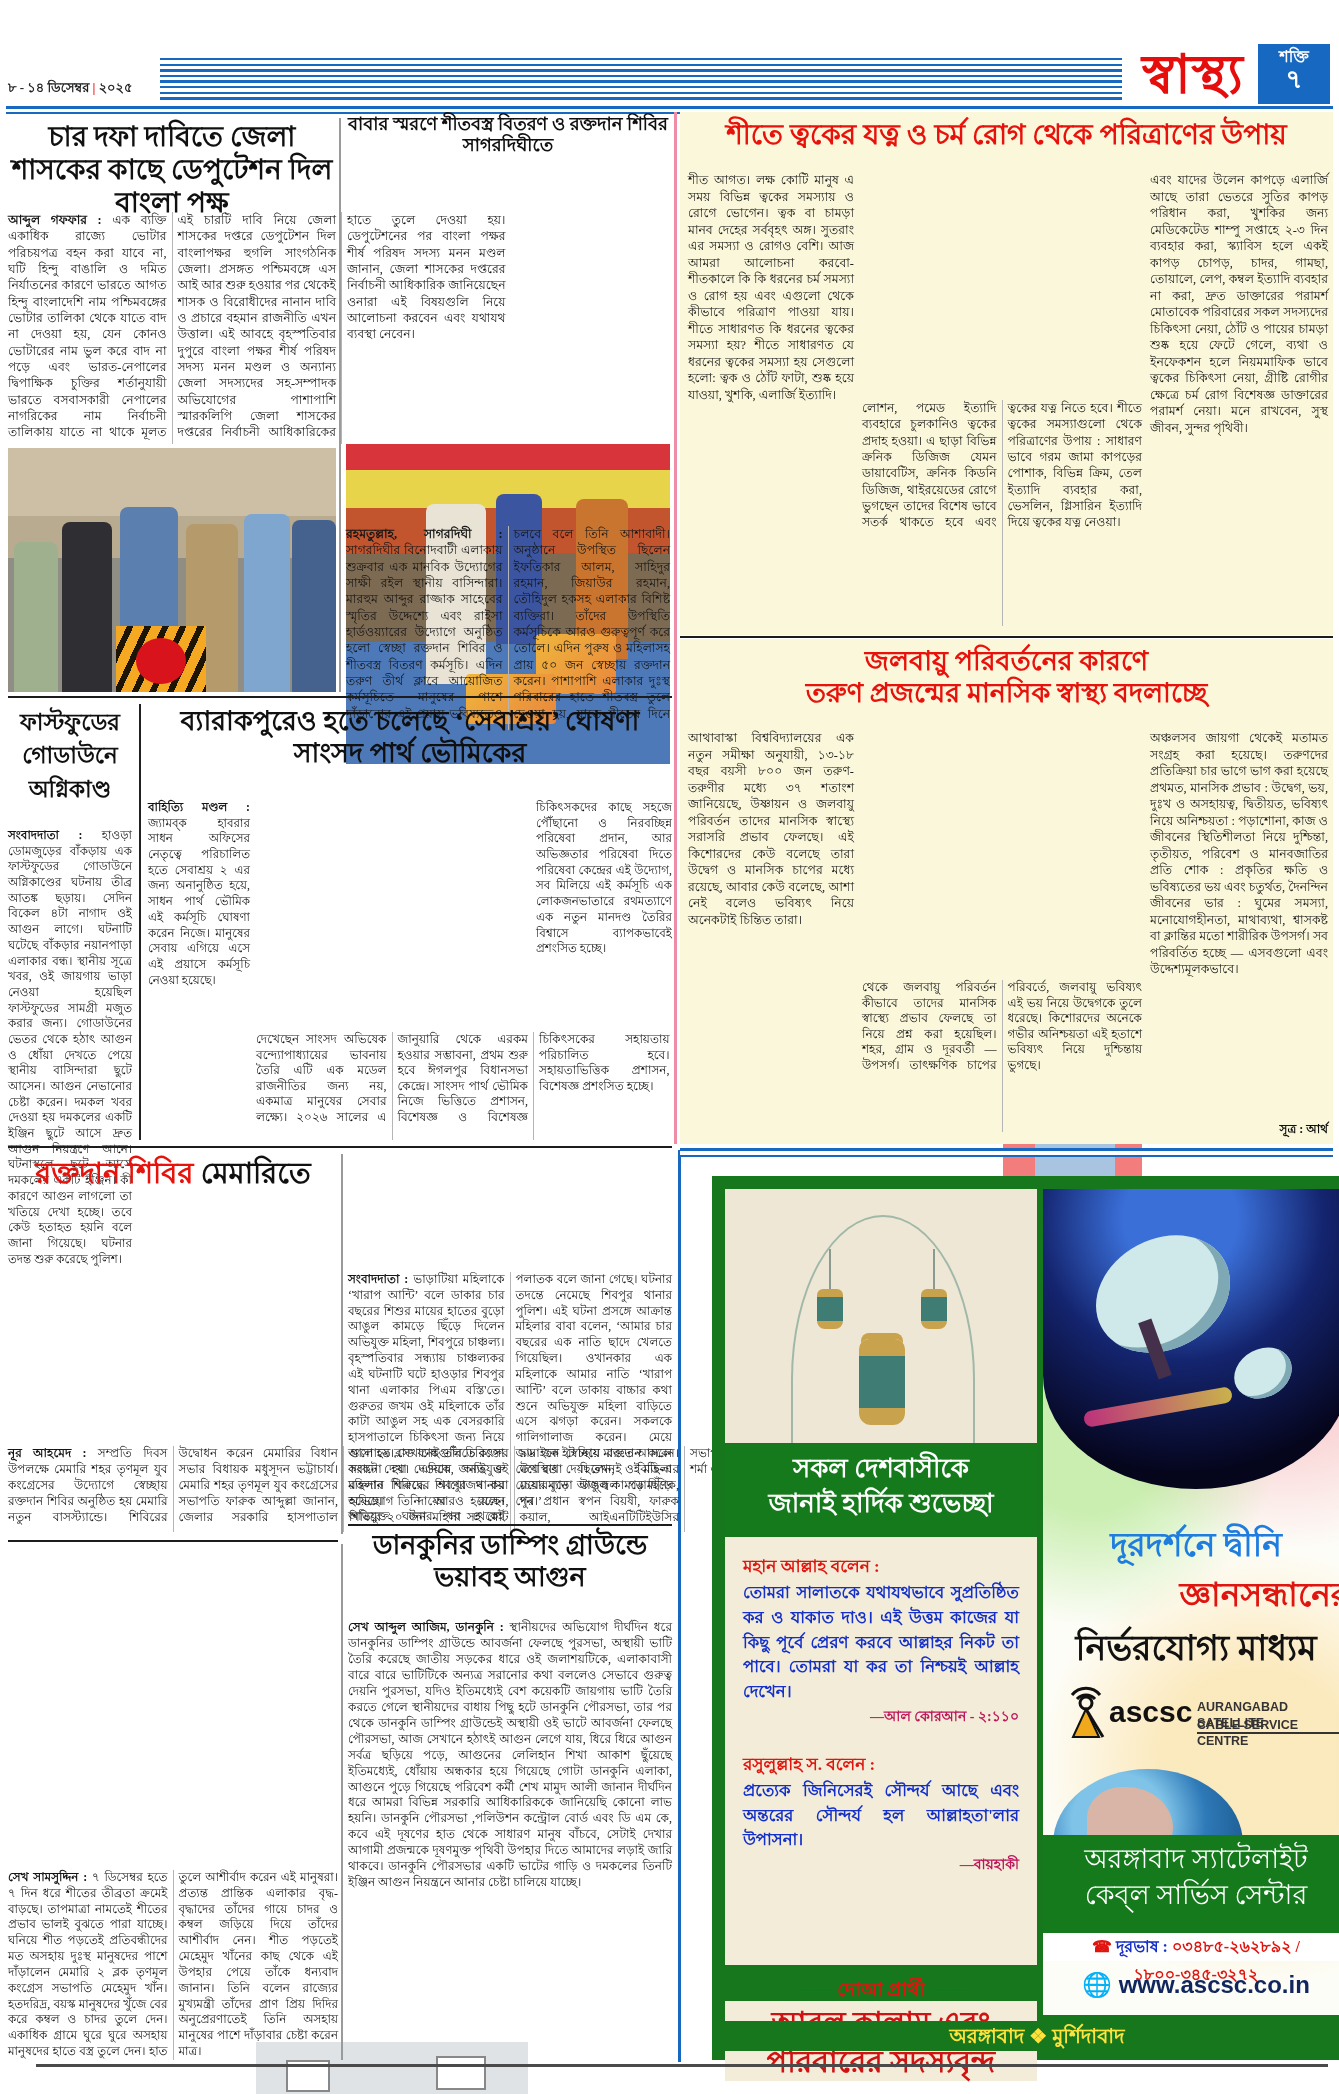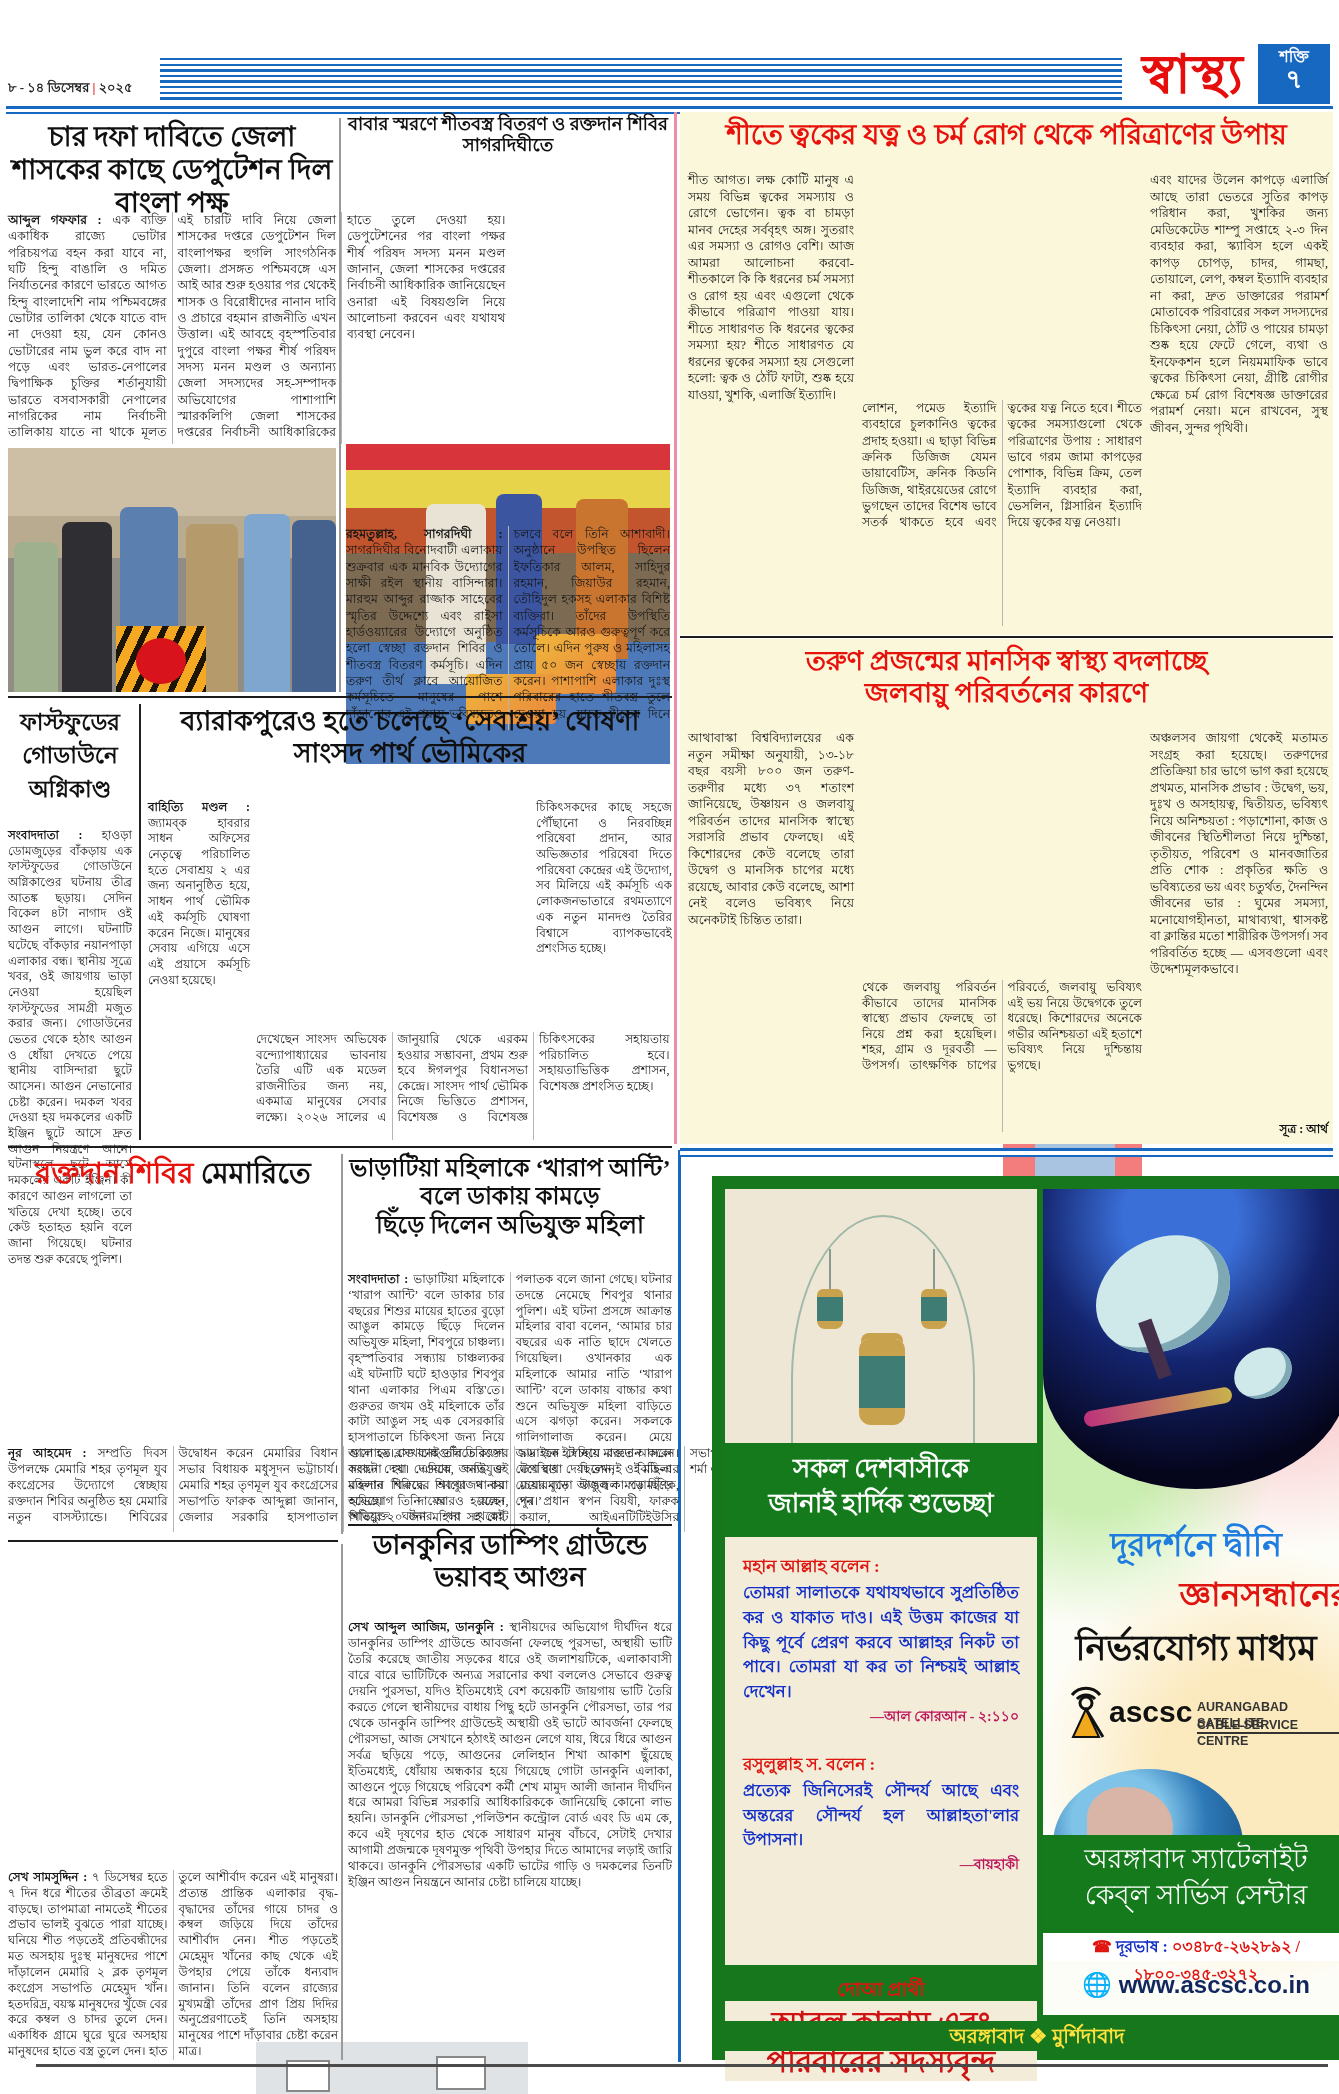--- a/index.html
+++ b/index.html
@@ -142,22 +142,22 @@
     <div class="face" style="left:42px;top:30px;width:58px;height:80px;background:#cf9268;"></div>
     <div style="position:absolute;left:32px;top:112px;width:80px;height:106px;background:#a8c4e0;border-radius:20px 20px 0 0;"></div>
   </div>
   <div class="abs btxt col2" style="left:862px;top:400px;width:280px;height:226px;">লোশন, পমেড ইত্যাদি ব্যবহারে চুলকানিও ত্বকের প্রদাহ হওয়া। এ ছাড়া বিভিন্ন ক্রনিক ডিজিজ যেমন ডায়াবেটিস, ক্রনিক কিডনি ডিজিজ, থাইরয়েডের রোগে ভুগছেন তাদের বিশেষ ভাবে সতর্ক থাকতে হবে এবং ত্বকের যত্ন নিতে হবে। শীতে ত্বকের সমস্যাগুলো থেকে পরিত্রাণের উপায় : সাধারণ ভাবে গরম জামা কাপড়ের পোশাক, বিভিন্ন ক্রিম, তেল ইত্যাদি ব্যবহার করা, ভেসলিন, গ্লিসারিন ইত্যাদি দিয়ে ত্বকের যত্ন নেওয়া।</div>
   <div class="abs btxt" style="left:1150px;top:172px;width:178px;height:452px;font-size:12.4px;">এবং যাদের উলেন কাপড়ে এলার্জি আছে তারা ভেতরে সুতির কাপড় পরিধান করা, খুশকির জন্য মেডিকেটেড শাম্পু সপ্তাহে ২-৩ দিন ব্যবহার করা, স্ক্যাবিস হলে একই কাপড় চোপড়, চাদর, গামছা, তোয়ালে, লেপ, কম্বল ইত্যাদি ব্যবহার না করা, দ্রুত ডাক্তারের পরামর্শ মোতাবেক পরিবারের সকল সদস্যদের চিকিৎসা নেয়া, ঠোঁট ও পায়ের চামড়া শুষ্ক হয়ে ফেটে গেলে, ব্যথা ও ইনফেকশন হলে নিয়মমাফিক ভাবে ত্বকের চিকিৎসা নেয়া, গ্রীষ্টি রোগীর ক্ষেত্রে চর্ম রোগ বিশেষজ্ঞ ডাক্তারের পরামর্শ নেয়া। মনে রাখবেন, সুস্থ জীবন, সুন্দর পৃথিবী।</div>
 
   <div class="abs hline" style="left:680px;top:636px;width:653px;"></div>
 
   <div class="abs cream" style="left:680px;top:639px;width:653px;height:505px;"></div>
   <div class="abs hl hl-red" style="left:684px;top:646px;width:645px;font-size:27px;">
+    <div>জলবায়ু পরিবর্তনের কারণে</div>
     <div>তরুণ প্রজন্মের মানসিক স্বাস্থ্য বদলাচ্ছে</div>
-    <div>জলবায়ু পরিবর্তনের কারণে</div>
   </div>
   <div class="abs btxt" style="left:688px;top:730px;width:166px;height:400px;font-size:12.4px;">আথাবাস্কা বিশ্ববিদ্যালয়ের এক নতুন সমীক্ষা অনুযায়ী, ১৩-১৮ বছর বয়সী ৮০০ জন তরুণ-তরুণীর মধ্যে ৩৭ শতাংশ জানিয়েছে, উষ্ণায়ন ও জলবায়ু পরিবর্তন তাদের মানসিক স্বাস্থ্যে সরাসরি প্রভাব ফেলছে। এই কিশোরদের কেউ বলেছে তারা উদ্বেগ ও মানসিক চাপের মধ্যে রয়েছে, আবার কেউ বলেছে, আশা নেই বলেও ভবিষ্যৎ নিয়ে অনেকটাই চিন্তিত তারা।</div>
   <div class="abs photo ph-climate" style="left:862px;top:732px;width:280px;height:242px;">
     <svg class="scribble" style="left:10px;top:6px;" width="250" height="130" viewBox="0 0 250 130">
       <path d="M10 60 q30 -50 60 -20 t60 10 t60 -30 t50 20 M30 90 q40 -60 80 -30 t90 -10" stroke="#4a4a40" stroke-width="2" fill="none"></path>
       <path d="M20 40 q50 -30 90 0 t110 10 M60 100 q50 -40 110 -20" stroke="#55554a" stroke-width="1.6" fill="none"></path>
     </svg>
     <div class="sit-man" style="left:170px;top:130px;width:56px;height:74px;"></div>
     <div class="face" style="left:186px;top:108px;width:26px;height:28px;background:#d9a273;"></div>
   </div>
@@ -196,25 +196,20 @@
     <span class="hl-red">রক্তদান শিবির</span><span> মেমারিতে</span>
   </div>
 
   <div class="abs btxt col2" style="left:8px;top:1446px;width:330px;height:86px;font-size:12px;">
     <span class="byl">নূর আহমেদ :</span>
     <span>সম্প্রতি দিবস উপলক্ষে মেমারি শহর তৃণমূল যুব কংগ্রেসের উদ্যোগে স্বেচ্ছায় রক্তদান শিবির অনুষ্ঠিত হয় মেমারি নতুন বাসস্ট্যান্ডে। শিবিরের উদ্বোধন করেন মেমারির বিধান সভার বিধায়ক মধুসূদন ভট্টাচার্য। মেমারি শহর তৃণমূল যুব কংগ্রেসের সভাপতি ফারুক আব্দুল্লা জানান, জেলার সরকারি হাসপাতাল গুলোতে ব্লাড ব্যাঙ্কগুলিতে রক্তের সংকট দেখা দেওয়ায় জন্যই এই রক্তদান শিবিরের আয়োজন করা হয়েছে। তিনি আরও বলেন, শিবিরে ২০ জন মহিলা সহ মোট ৯৬ জন স্বেচ্ছায় রক্তদান করেন। উপস্থিত ছিলেন, বিডি-এর চেয়ারম্যান উজ্জ্বল পরামাণিক, পুর প্রধান স্বপন বিয়ষী, ফারুক কয়াল, আইএনটিটিইউসির সভাপতি দেবাশিষ কোলে, মুকেশ শর্মা ও কাউন্সিলরবৃন্দ।</span>
   </div>
 
   <div class="abs vline" style="left:341px;top:1154px;height:380px;"></div>
 
-  <div class="abs hl" style="left:348px;top:1154px;width:324px;font-size:24px;">
-    <div>ভাড়াটিয়া মহিলাকে ‘খারাপ আন্টি’</div>
-    <div>বলে ডাকায়  কামড়ে</div>
-    <div>ছিঁড়ে দিলেন অভিযুক্ত মহিলা</div>
-  </div>
   <div class="abs btxt col2" style="left:348px;top:1272px;width:324px;height:260px;font-size:11.9px;">
     <span class="byl">সংবাদদাতা :</span>
     <span>ভাড়াটিয়া মহিলাকে ‘খারাপ আন্টি’ বলে ডাকার চার বছরের শিশুর মায়ের হাতের বুড়ো আঙুল কামড়ে ছিঁড়ে দিলেন অভিযুক্ত মহিলা, শিবপুরে চাঞ্চল্য। বৃহস্পতিবার সন্ধ্যায় চাঞ্চল্যকর এই ঘটনাটি ঘটে হাওড়ার শিবপুর থানা এলাকার পিএম বস্তি'তে। গুরুতর জখম ওই মহিলাকে তাঁর কাটা আঙুল সহ এক বেসরকারি হাসপাতালে চিকিৎসা জন্য নিয়ে আসা হয়। সেখানেই তাঁর চিকিৎসা করানো হয়। এদিকে, অভিযুক্ত মহিলার বিরুদ্ধে শিবপুর থানায় অভিযোগ দায়ের হয়েছে। অভিযুক্ত ঘটনার পর থেকেই পলাতক বলে জানা গেছে। ঘটনার তদন্তে নেমেছে শিবপুর থানার পুলিশ। এই ঘটনা প্রসঙ্গে আক্রান্ত মহিলার বাবা বলেন, ‘আমার চার বছরের এক নাতি ছাদে খেলতে গিয়েছিল। ওখানকার এক মহিলাকে আমার নাতি ‘খারাপ আন্টি’ বলে ডাকায় বাচ্চার কথা শুনে অভিযুক্ত মহিলা বাড়িতে এসে ঝগড়া করেন। সকলকে গালিগালাজ করেন। মেয়ে জামাইকে ইট নিয়ে মারতে আসলে মেয়ে বাধা দেয়। তখনই ওই মহিলা মেয়ের বুড়ো আঙুল কামড়ে ছিঁড়ে দেন।’</span>
   </div>
 
   <div class="abs hline" style="left:8px;top:1540px;width:330px;"></div>
 
 
   <div class="abs btxt col2" style="left:8px;top:1870px;width:330px;height:190px;font-size:11.9px;">
     <span class="byl">সেখ সামসুদ্দিন :</span>

